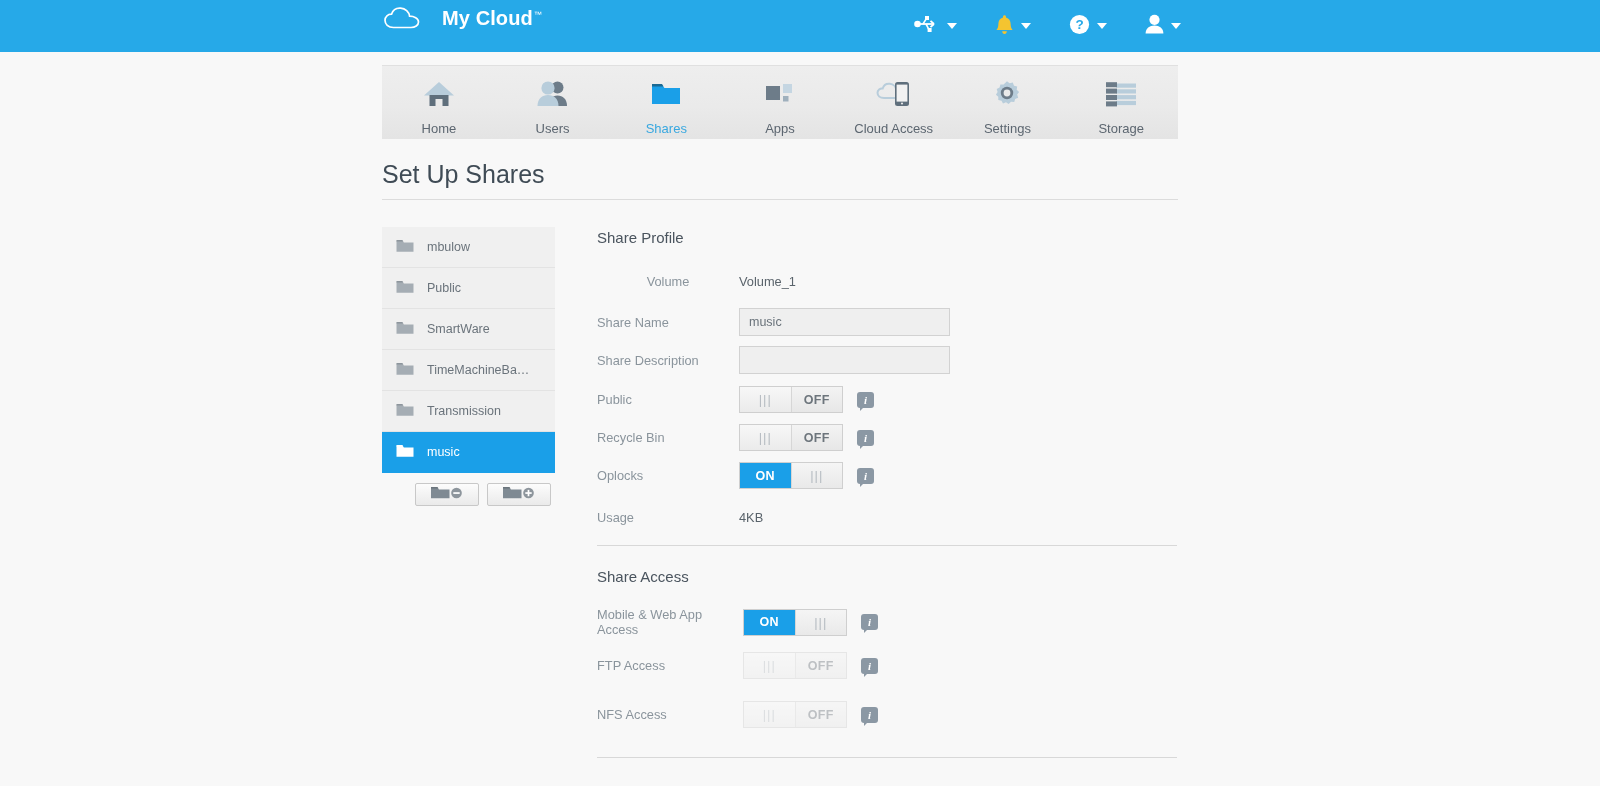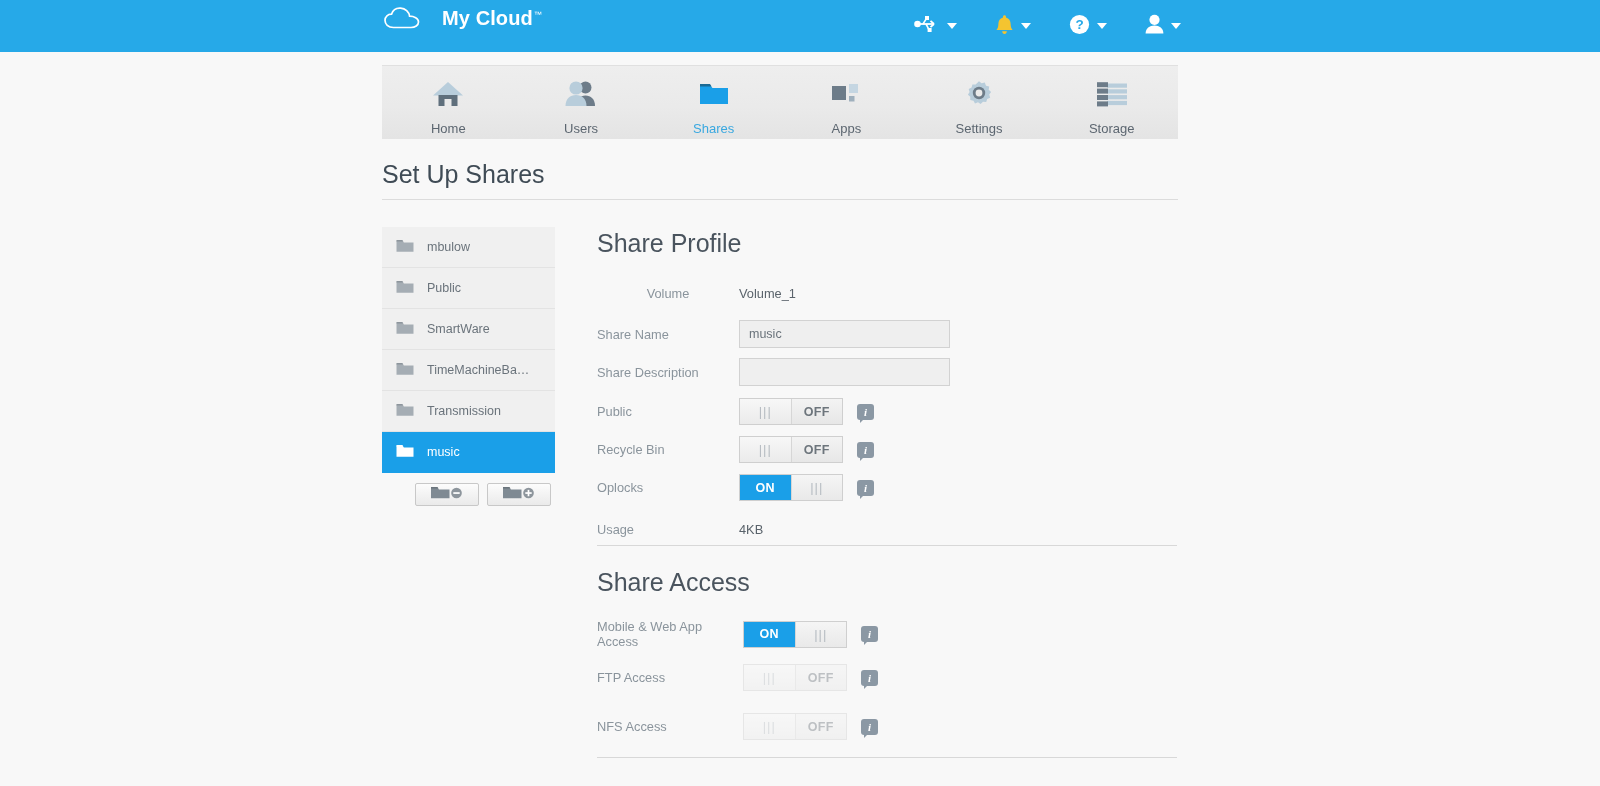--- a/index.html
+++ b/index.html
@@ -103,21 +103,21 @@
     width: 64px; height: 23px;
     background: linear-gradient(to bottom, #fcfcfc 0%, #eaeaea 100%);
     border: 1px solid #c8c8c8; border-radius: 2px;
     display: flex; align-items: center; justify-content: center; gap: 4px;
     cursor: pointer;
   }
 
   
   .panel { position: absolute; left: 597px; top: 0; width: 580px; }
   .section-head {
-    font-size: 25px; color: #4a545e; font-weight: normal;
+    font-size: 15px; color: #4a545e; font-weight: normal;
   }
   .frow {
     display: flex; align-items: center;
   }
   .flabel {
     width: 142px; font-size: 12.8px; color: #8a949c; line-height: 15px;
   }
   .fvalue { font-size: 12.8px; color: #5a636b; }
 
   .textbox {
@@ -274,20 +274,31 @@
     <span class="navicon">
       <svg width="30" height="28" viewBox="0 0 30 28">
         <rect x="1" y="6" width="14" height="14" fill="#6d7c89"></rect>
         <rect x="18" y="4" width="9" height="9" fill="#c5d6e2"></rect>
         <rect x="18" y="16" width="5.5" height="5.5" fill="#9fb0bd"></rect>
       </svg>
     </span>
     <span class="navlabel">Apps</span>
   </div>
 
+  <div class="navitem">
+    <span class="navicon">
+      <svg width="36" height="30" viewBox="0 0 36 30">
+        <path d="M8 19 C4 19 1.5 16.6 1.5 13.8 C1.5 11.2 4 9.1 6.7 9.5 C7.7 6.4 10.5 4.4 13.8 4.8 C17.4 5.2 20 8 20.3 11 L20.3 19 Z" fill="none" stroke="#b8cddb" stroke-width="2"></path>
+        <rect x="19" y="3" width="14" height="24" rx="2.5" fill="#5f6f7c"></rect>
+        <rect x="20.6" y="5.6" width="10.8" height="17" fill="#f2f2f2"></rect>
+        <circle cx="26" cy="24.5" r="1.1" fill="#e6e6e6"></circle>
+      </svg>
+    </span>
+    <span class="navlabel">Cloud Access</span>
+  </div>
 
   <div class="navitem">
     <span class="navicon">
       <svg width="30" height="30" viewBox="0 0 30 30">
         <path d="M15 2.2 L17.6 4.3 L20.8 3.6 L22 6.7 L25.2 7.6 L24.7 10.8 L27.1 13 L25.2 15.6 L26.2 18.7 L23.2 20 L22.2 23.1 L19 22.8 L16.6 25 L14 23.3 L11 24.5 L9.5 21.7 L6.3 21 L6.3 17.8 L3.9 15.7 L5.6 13 L4.7 9.9 L7.6 8.5 L8.4 5.4 L11.6 5.6 Z" fill="#b8cddb"></path>
         <circle cx="15" cy="14" r="6.2" fill="#6d7c89"></circle>
         <circle cx="15" cy="14" r="3.4" fill="#eaeaea"></circle>
       </svg>
     </span>
     <span class="navlabel">Settings</span>

